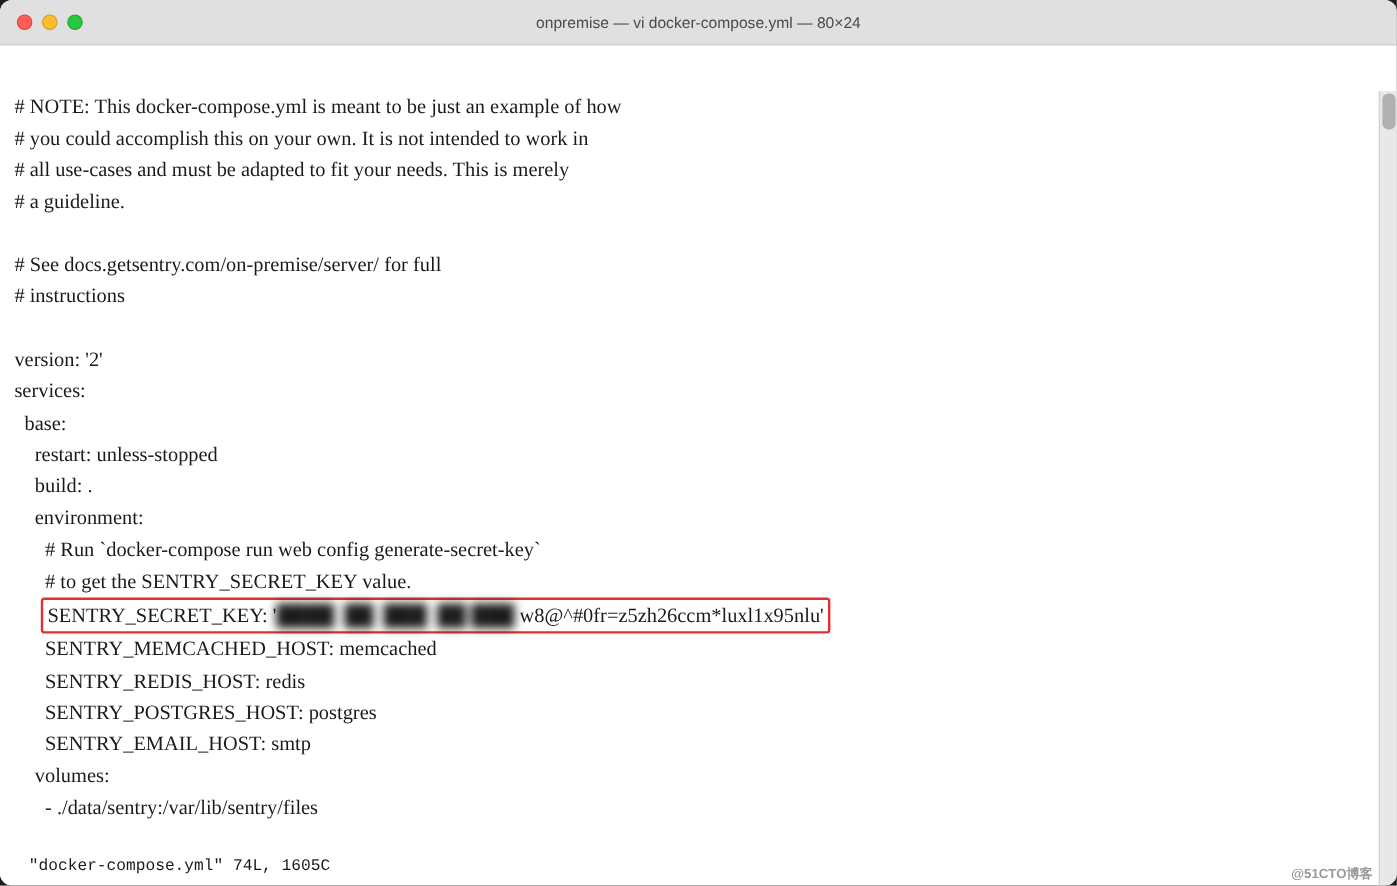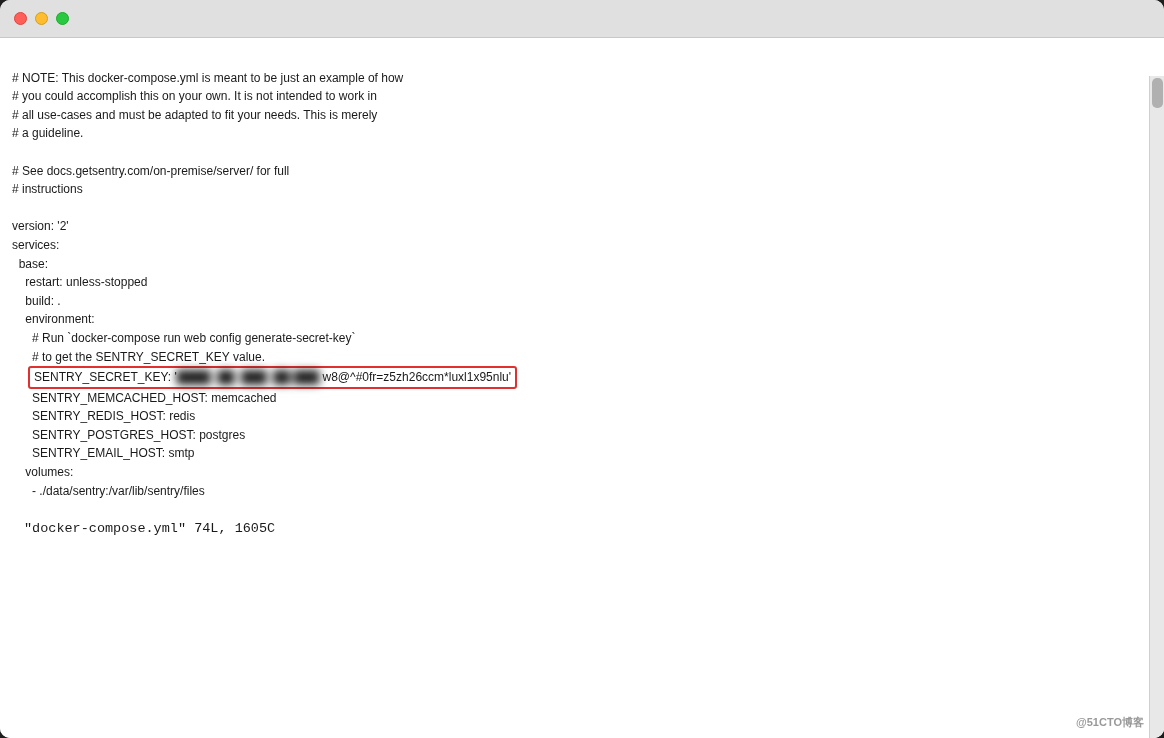--- a/index.html
+++ b/index.html
@@ -84,22 +84,22 @@
 
     .terminal-area {
       flex: 1;
       background: #ffffff;
       padding: 12px 20px 12px 12px;
       overflow: hidden;
       position: relative;
     }
 
     .code-content {
-      font-family: Liberation Sans, sans-serif;
-      font-size: 12px;
+      font-family: Liberation Serif, serif;
+      font-size: 17px;
       line-height: 1.55;
       color: #1a1a1a;
       white-space: pre;
     }
 
     .comment-line {
       color: #1a1a1a;
     }
 
     .highlighted-line {
@@ -139,20 +139,21 @@
 </head>
 <body>
 
 <div class="window">
   <div class="titlebar">
     <div class="traffic-lights">
       <div class="traffic-light close"></div>
       <div class="traffic-light minimize"></div>
       <div class="traffic-light maximize"></div>
     </div>
+    <span class="title-text">onpremise — vi docker-compose.yml — 80×24</span>
   </div>
 
   <div style="position:relative; flex:1; display:flex; flex-direction:column;">
     <div class="terminal-area">
       <div class="code-content">
 <span class="comment-line"># NOTE: This docker-compose.yml is meant to be just an example of how</span>
 <span class="comment-line"># you could accomplish this on your own. It is not intended to work in</span>
 <span class="comment-line"># all use-cases and must be adapted to fit your needs. This is merely</span>
 <span class="comment-line"># a guideline.</span>
 

